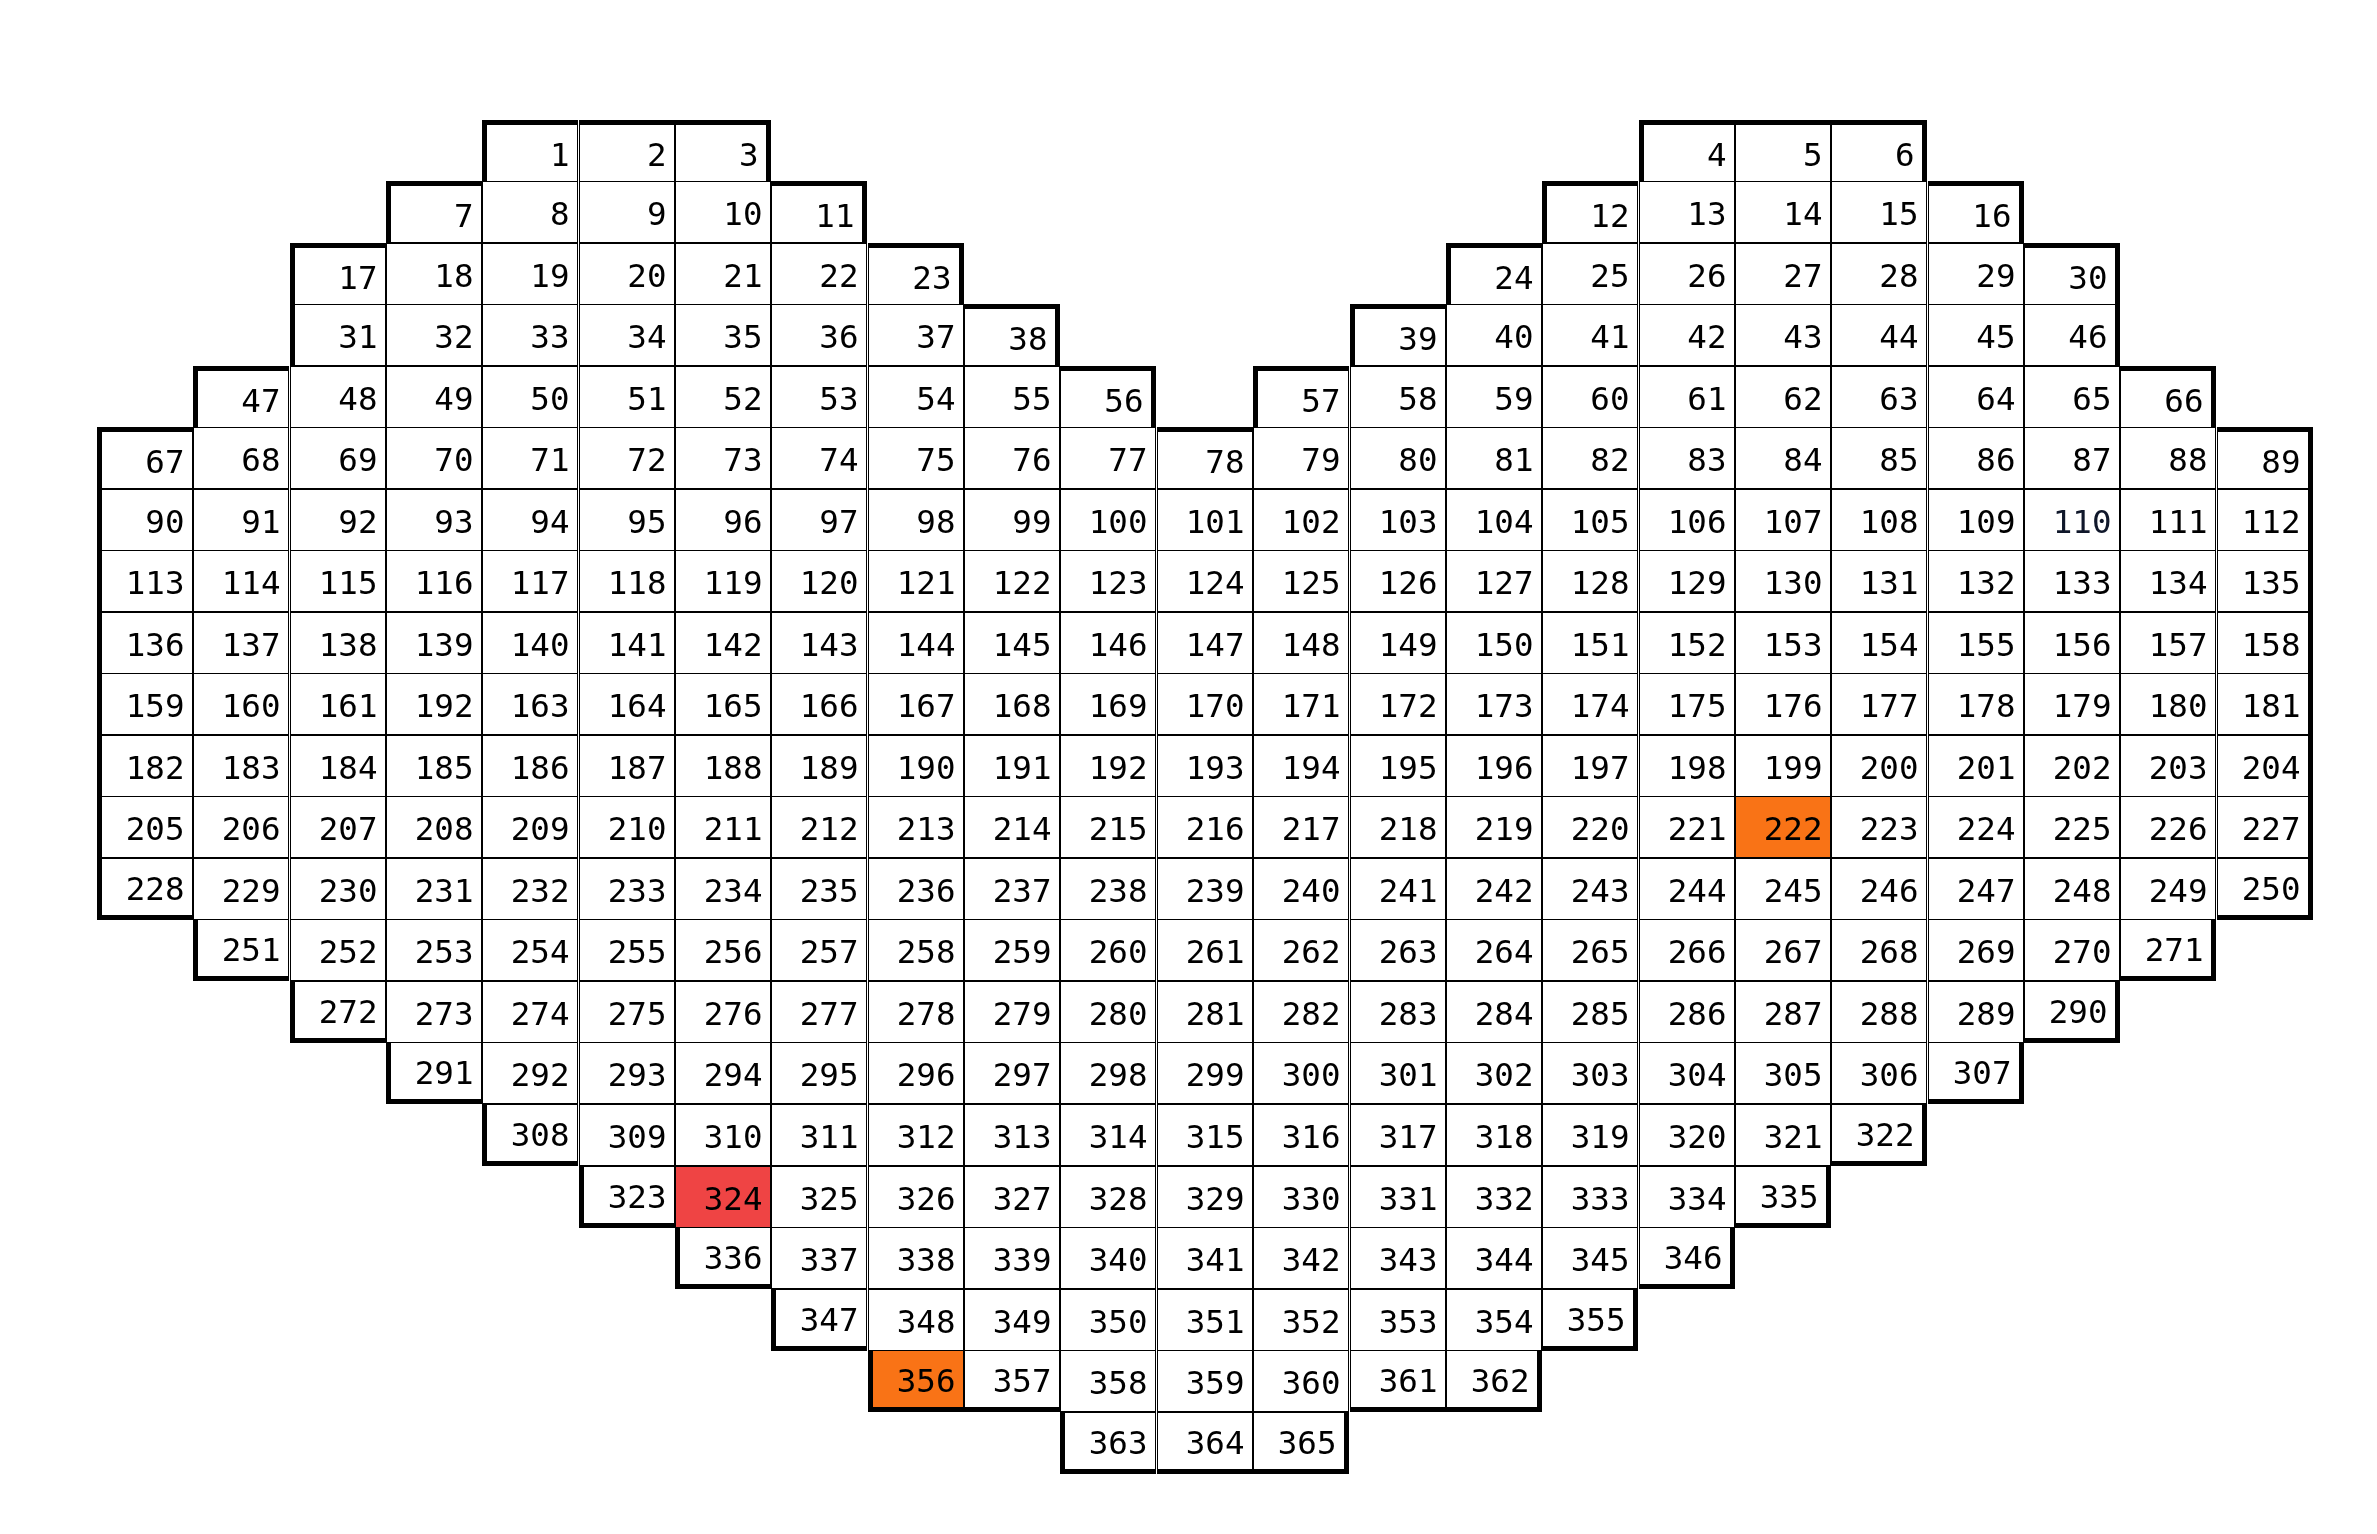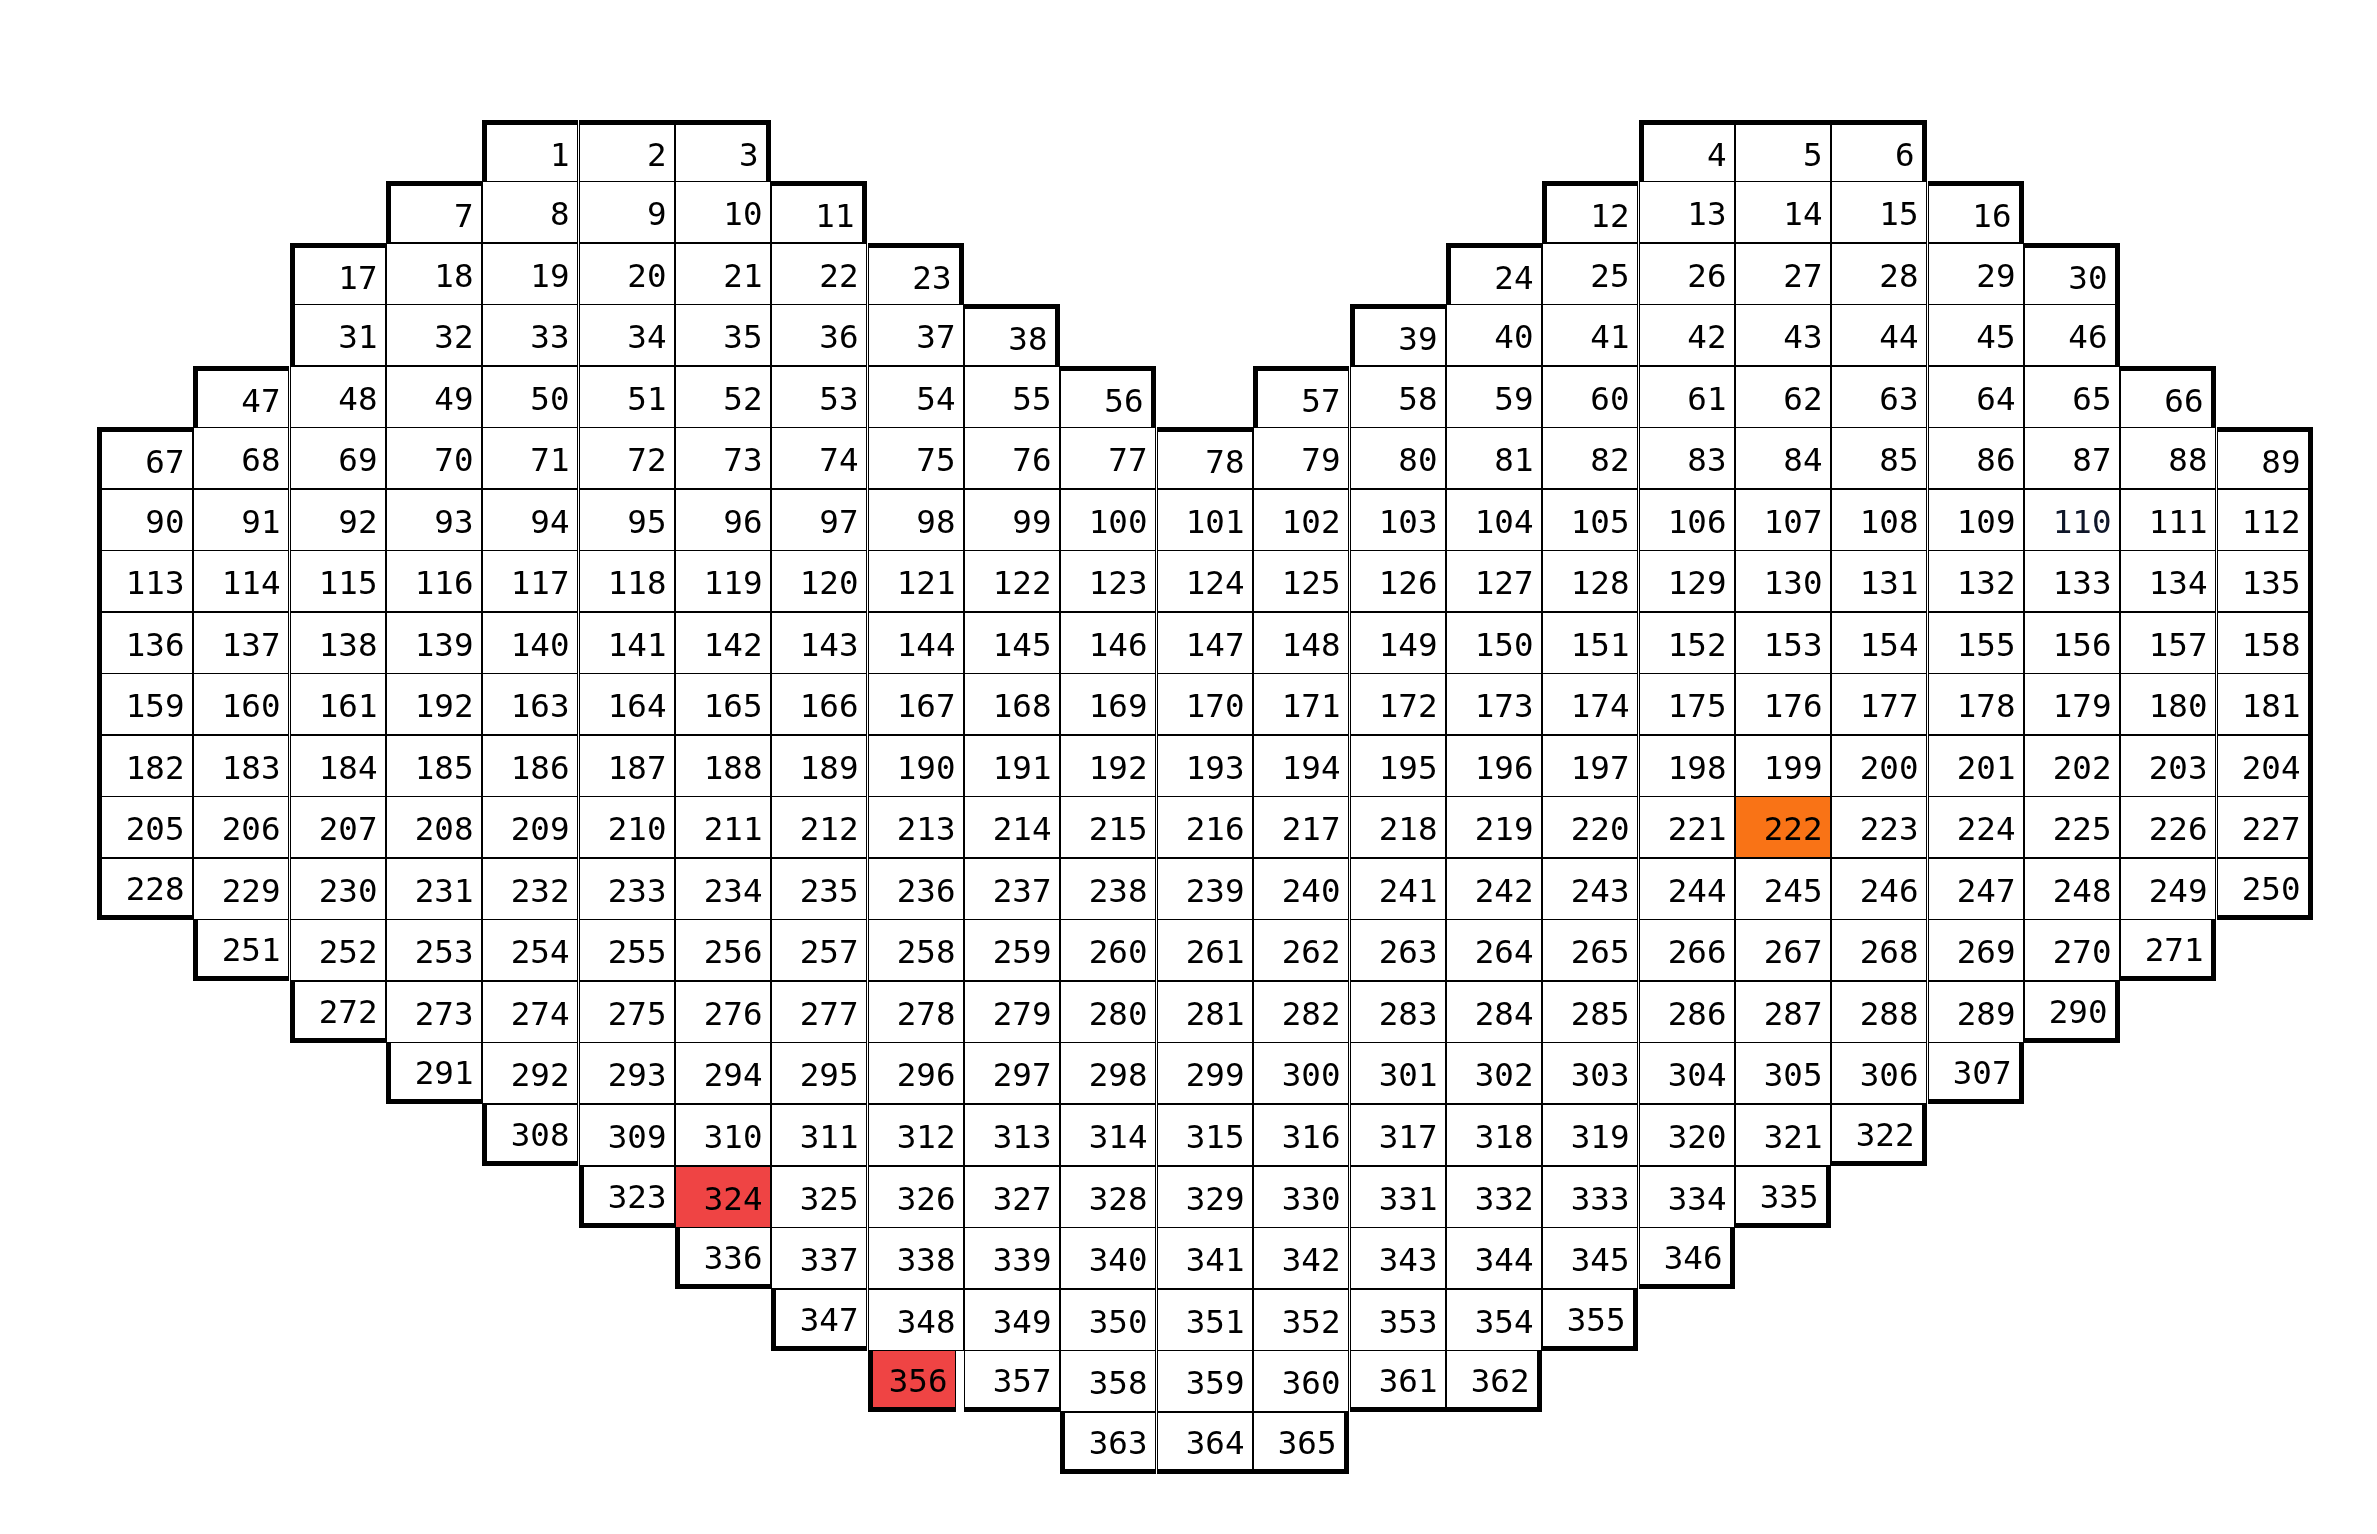--- a/index.html
+++ b/index.html
@@ -381,21 +381,21 @@
       <div class="cell" style="left: 1639px; top: 1227px; width: 96px; height: 62px; border-width: 1.2px 5.8px 5.8px 1.2px; background: rgb(255, 255, 255); border-color: rgb(0, 0, 0); color: rgb(0, 0, 0);">346</div>
       <div class="cell" style="left: 771px; top: 1289px; width: 96px; height: 62px; border-width: 1.2px 1.2px 5.8px 5.8px; background: rgb(255, 255, 255); border-color: rgb(0, 0, 0); color: rgb(0, 0, 0);">347</div>
       <div class="cell" style="left: 868px; top: 1289px; width: 96px; height: 62px; border-width: 1.2px; background: rgb(255, 255, 255); border-color: rgb(0, 0, 0); color: rgb(0, 0, 0);">348</div>
       <div class="cell" style="left: 964px; top: 1289px; width: 96px; height: 62px; border-width: 1.2px; background: rgb(255, 255, 255); border-color: rgb(0, 0, 0); color: rgb(0, 0, 0);">349</div>
       <div class="cell" style="left: 1060px; top: 1289px; width: 96px; height: 62px; border-width: 1.2px; background: rgb(255, 255, 255); border-color: rgb(0, 0, 0); color: rgb(0, 0, 0);">350</div>
       <div class="cell" style="left: 1157px; top: 1289px; width: 96px; height: 62px; border-width: 1.2px; background: rgb(255, 255, 255); border-color: rgb(0, 0, 0); color: rgb(0, 0, 0);">351</div>
       <div class="cell" style="left: 1253px; top: 1289px; width: 96px; height: 62px; border-width: 1.2px; background: rgb(255, 255, 255); border-color: rgb(0, 0, 0); color: rgb(0, 0, 0);">352</div>
       <div class="cell" style="left: 1350px; top: 1289px; width: 96px; height: 62px; border-width: 1.2px; background: rgb(255, 255, 255); border-color: rgb(0, 0, 0); color: rgb(0, 0, 0);">353</div>
       <div class="cell" style="left: 1446px; top: 1289px; width: 96px; height: 62px; border-width: 1.2px; background: rgb(255, 255, 255); border-color: rgb(0, 0, 0); color: rgb(0, 0, 0);">354</div>
       <div class="cell" style="left: 1542px; top: 1289px; width: 96px; height: 62px; border-width: 1.2px 5.8px 5.8px 1.2px; background: rgb(255, 255, 255); border-color: rgb(0, 0, 0); color: rgb(0, 0, 0);">355</div>
-      <div class="cell" style="left: 868px; top: 1350px; width: 88px; height: 62px; border-width: 1.2px 1.2px 5.8px 5.8px; background: #ef4444; border-color: rgb(0, 0, 0); color: rgb(0, 0, 0); text-align: right;">356</div>
+      <div class="cell" style="left: 868px; top: 1350px; width: 96px; height: 62px; border-width: 1.2px 1.2px 5.8px 5.8px; background: #f97316; border-color: rgb(0, 0, 0); color: rgb(0, 0, 0); text-align: right;">356</div>
       <div class="cell" style="left: 964px; top: 1350px; width: 96px; height: 62px; border-width: 1.2px 1.2px 5.8px; background: rgb(255, 255, 255); border-color: rgb(0, 0, 0); color: rgb(0, 0, 0);">357</div>
       <div class="cell" style="left: 1060px; top: 1350px; width: 96px; height: 62px; border-width: 1.2px; background: rgb(255, 255, 255); border-color: rgb(0, 0, 0); color: rgb(0, 0, 0);">358</div>
       <div class="cell" style="left: 1157px; top: 1350px; width: 96px; height: 62px; border-width: 1.2px; background: rgb(255, 255, 255); border-color: rgb(0, 0, 0); color: rgb(0, 0, 0);">359</div>
       <div class="cell" style="left: 1253px; top: 1350px; width: 96px; height: 62px; border-width: 1.2px; background: rgb(255, 255, 255); border-color: rgb(0, 0, 0); color: rgb(0, 0, 0);">360</div>
       <div class="cell" style="left: 1350px; top: 1350px; width: 96px; height: 62px; border-width: 1.2px 1.2px 5.8px; background: rgb(255, 255, 255); border-color: rgb(0, 0, 0); color: rgb(0, 0, 0);">361</div>
       <div class="cell" style="left: 1446px; top: 1350px; width: 96px; height: 62px; border-width: 1.2px 5.8px 5.8px 1.2px; background: rgb(255, 255, 255); border-color: rgb(0, 0, 0); color: rgb(0, 0, 0);">362</div>
       <div class="cell" style="left: 1060px; top: 1412px; width: 96px; height: 62px; border-width: 1.2px 1.2px 5.8px 5.8px; background: rgb(255, 255, 255); border-color: rgb(0, 0, 0); color: rgb(0, 0, 0);">363</div>
       <div class="cell" style="left: 1157px; top: 1412px; width: 96px; height: 62px; border-width: 1.2px 1.2px 5.8px; background: rgb(255, 255, 255); border-color: rgb(0, 0, 0); color: rgb(0, 0, 0);">364</div>
       <div class="cell" style="left: 1253px; top: 1412px; width: 96px; height: 62px; border-width: 1.2px 5.8px 5.8px 1.2px; background: rgb(255, 255, 255); border-color: rgb(0, 0, 0); color: rgb(0, 0, 0);">365</div>
     </div>

